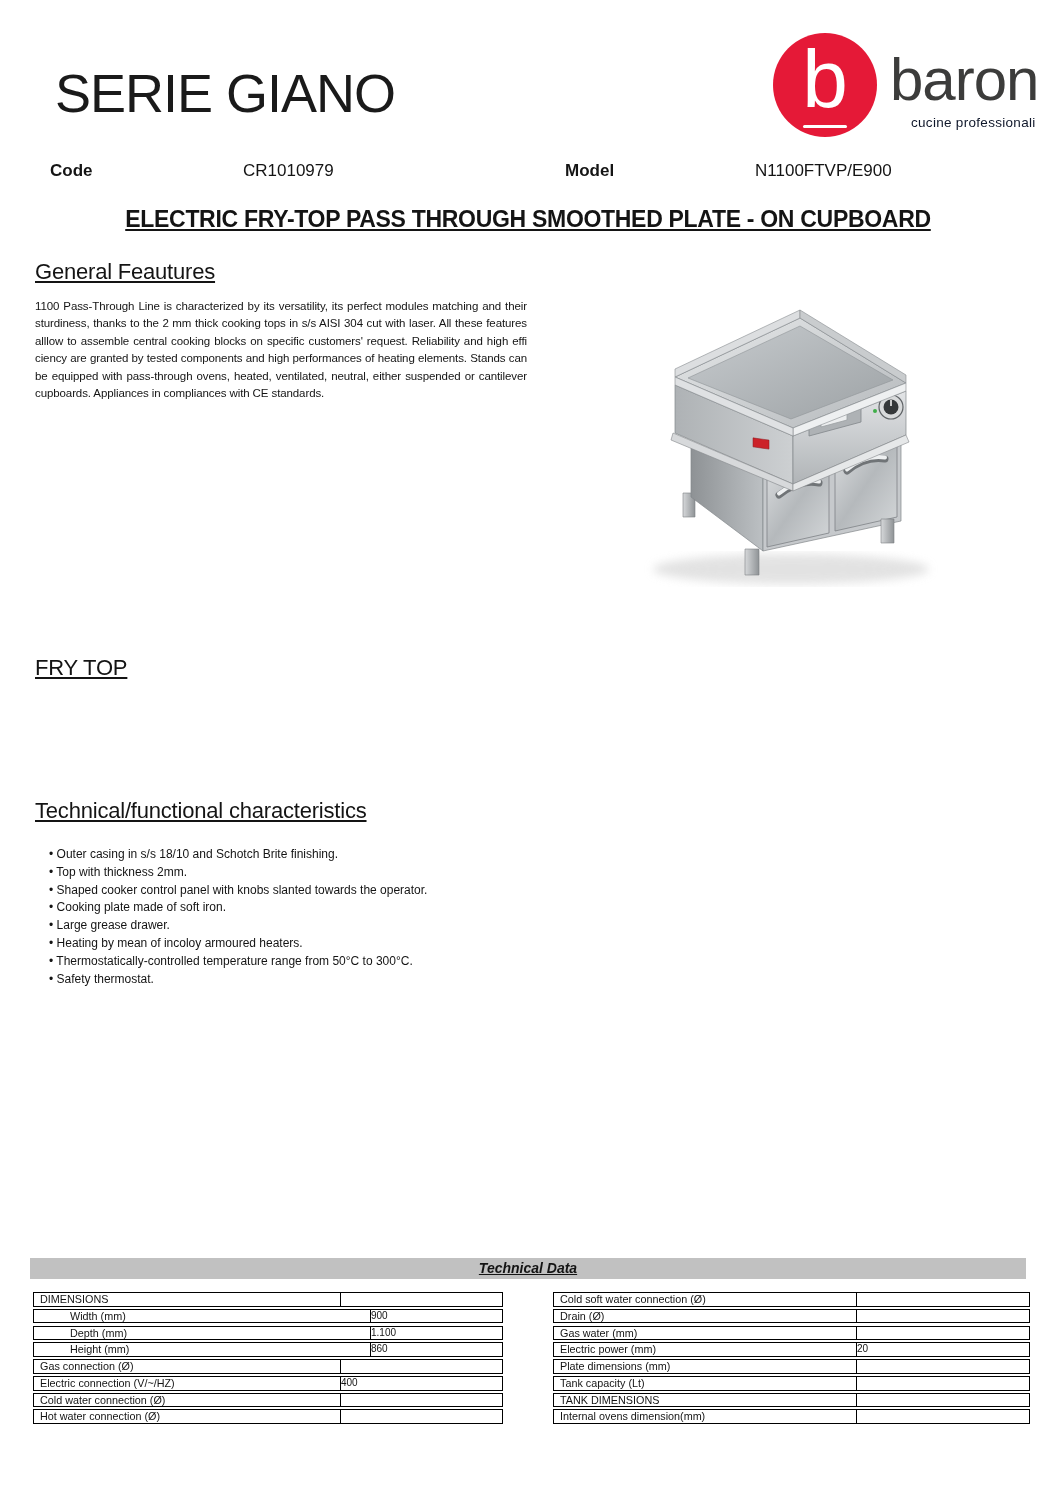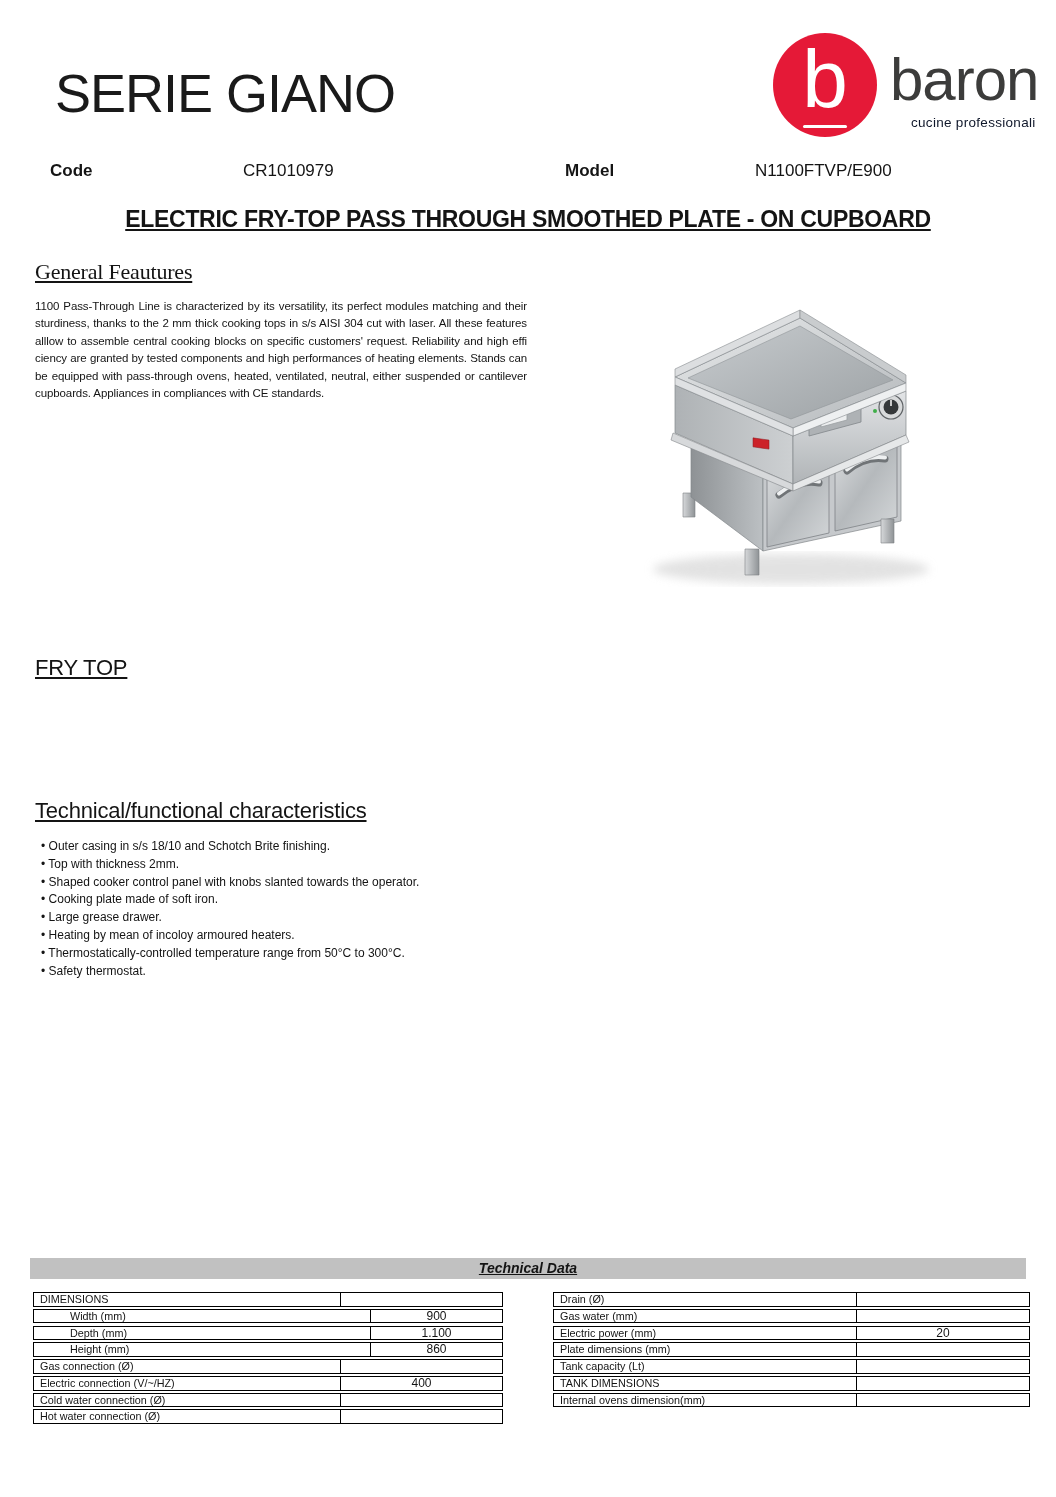--- a/index.html
+++ b/index.html
@@ -26,50 +26,50 @@
   .meta.bold{font-weight:bold;}
   .m-code-l{left:50px;}  .m-code-v{left:243px;}
   .m-model-l{left:565px;} .m-model-v{left:755px;}
 
   .doc-heading{position:absolute;left:0;right:0;top:206px;text-align:center;
                font-size:23px;font-weight:bold;letter-spacing:-0.3px;
                text-decoration:underline;}
 
   .sec-heading{position:absolute;left:35px;font-size:22px;font-weight:400;
                text-decoration:underline;letter-spacing:-0.2px;}
-  .h-general{top:259px;font-family:Liberation Serif, serif;}
+  .h-general{top:259px;}
   .h-frytop{top:655px;}
   .h-tech{top:798px;}
 
   .general-body{position:absolute;left:35px;top:298px;width:492px;
                 font-size:11.5px;line-height:17.4px;text-align:justify;
                 letter-spacing:-0.1px;}
 
-  .bullets{position:absolute;left:37px;top:834px;margin:4px;padding:0;list-style:none;
+  .bullets{position:absolute;left:37px;top:834px;margin:12px;padding:0;list-style:none;
            font-size:12px;line-height:17.8px;}
   .bullets li::before{content:"• ";}
 
   .product-figure{position:absolute;left:633px;top:283px;width:320px;height:320px;}
 
   .td-bar{position:absolute;left:30px;top:1258px;width:996px;height:21px;
           background:#c1c1c1;text-align:center;}
   .td-bar span{font-size:14px;font-style:italic;font-weight:bold;line-height:21px;
                text-decoration:underline;}
 
   .ttable{position:absolute;top:1292px;}
   .t-left{left:33px;width:470px;}
   .t-right{left:553px;width:477px;}
   .trow{display:flex;height:12.6px;border:1.5px solid #000;margin-bottom:2.2px;
         background:#fff;}
   .tlabel{border-right:1.5px solid #000;padding-left:6px;font-size:10.8px;
           line-height:12.4px;white-space:nowrap;overflow:hidden;}
   .t-left  .tlabel{flex:0 0 300px;}
   .t-right .tlabel{flex:0 0 296px;}
   .tlabel.indent{padding-left:36px;}
-  .tvalue{flex:1;text-align:center;font-size:12px;line-height:12.4px;}
+  .tvalue{flex:1;text-align:left;font-size:10px;line-height:12.4px;}
 </style>
 </head>
 <body>
 
 <div class="page">
 
   <div class="title">SERIE GIANO</div>
 
   <div class="logo-circle">
     <div class="logo-b">b</div>
@@ -210,20 +210,24 @@
         <div class="tlabel">Cold water connection (Ø)</div>
         <div class="tvalue"></div>
       </div>
       <div class="trow">
         <div class="tlabel">Hot water connection (Ø)</div>
         <div class="tvalue"></div>
       </div>
     </div>
   <div class="ttable t-right" id="table-right">
       <div class="trow">
+        <div class="tlabel">Cold soft water connection (Ø)</div>
+        <div class="tvalue"></div>
+      </div>
+      <div class="trow">
         <div class="tlabel">Drain (Ø)</div>
         <div class="tvalue"></div>
       </div>
       <div class="trow">
         <div class="tlabel">Gas water (mm)</div>
         <div class="tvalue"></div>
       </div>
       <div class="trow">
         <div class="tlabel">Electric power (mm)</div>
         <div class="tvalue">20</div>

